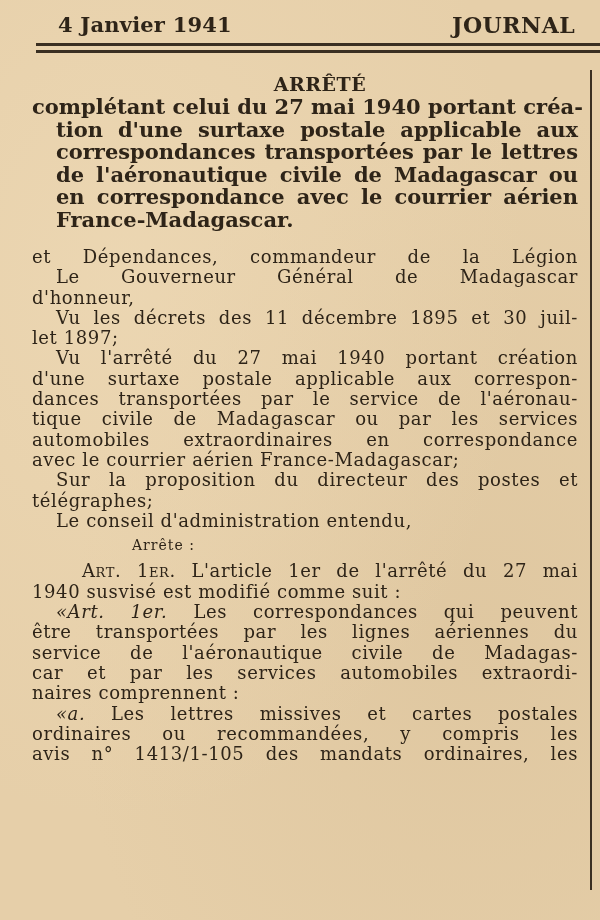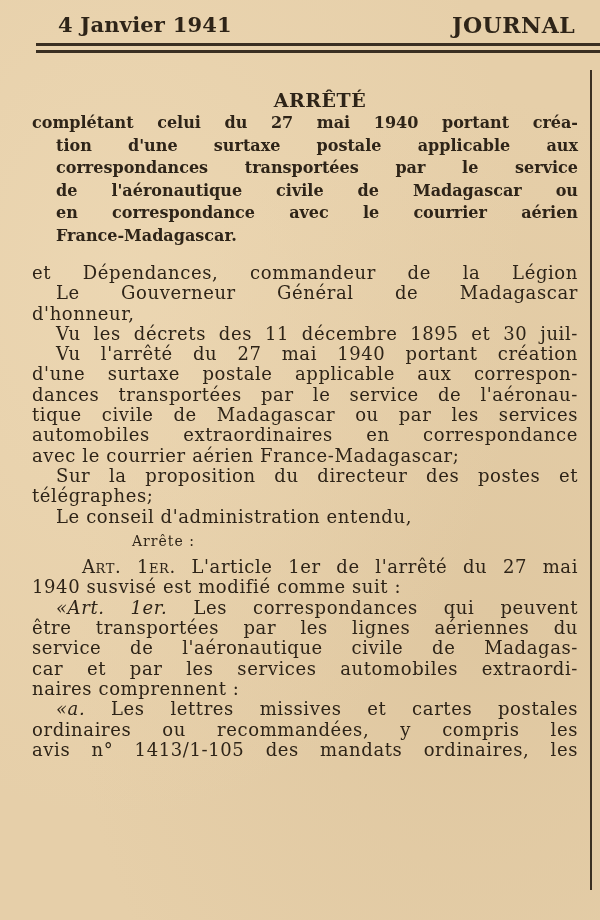--- a/index.html
+++ b/index.html
@@ -14,22 +14,22 @@
     position: relative;
   }
   .page { position: absolute; left: 0; top: 0; width: 540px; height: 920px; }
   .header { position: absolute; top: 8px; left: 0; width: 600px; height: 30px; }
   .date { position: absolute; left: 58px; top: 4px; font-size: 21px; font-weight: bold; letter-spacing: 0.2px; }
   .journal { position: absolute; left: 452px; top: 4px; font-size: 22px; font-weight: bold; letter-spacing: 0.5px; }
   .rule1 { position: absolute; left: 36px; top: 43px; width: 564px; height: 3px; background: #3a2f22; }
   .rule2 { position: absolute; left: 36px; top: 50px; width: 564px; height: 3px; background: #3a2f22; }
   .col-rule { position: absolute; left: 590px; top: 70px; width: 2px; height: 820px; background: #3a2f22; }
   .content { position: absolute; left: 32px; top: 72px; width: 546px; }
-  .title { text-align: center; font-size: 19px; font-weight: bold; margin: 16px 0 0 0; padding-left: 30px; line-height: 24px; letter-spacing: 0.5px; }
-  .subtitle { font-size: 16px; font-weight: bold; line-height: 22.5px; text-align: justify; text-align-last: left; margin: 0; padding-left: 0; }
+  .title { text-align: center; font-size: 19px; font-weight: bold; margin: 0 0 0 0; padding-left: 30px; line-height: 24px; letter-spacing: 0.5px; }
+  .subtitle { font-size: 21px; font-weight: bold; line-height: 22.5px; text-align: justify; text-align-last: left; margin: 0; padding-left: 0; }
   .body-text { font-size: 18px; line-height: 20.3px; text-align: justify; margin-top: 16px; letter-spacing: 0.6px; }
   .center-heading { margin: 4px 0 6px 0; padding-left: 100px; font-size: 14px; letter-spacing: 1px; }
   .line { display: block; white-space: nowrap; text-align: justify; text-align-last: justify; }
   .line.last { text-align-last: left; }
   .line.ind { padding-left: 24px; }
   .sc { font-variant: small-caps; margin-left: 26px; }
   .it { font-style: italic; margin-top: 34px; }
 </style>
 </head>
 <body>
@@ -43,36 +43,37 @@
   <div class="rule1"></div>
   <div class="rule2"></div>
   <div class="col-rule"></div>
 
   <div class="content">
     <div class="title">ARRÊTÉ</div>
 
     <div class="subtitle">
       <span class="line">complétant celui du 27 mai 1940 portant créa-</span>
       <span class="line ind">tion d'une surtaxe postale applicable aux</span>
-      <span class="line ind">correspondances transportées par le service</span>
+      <span class="line ind">correspondances transportées par le lettres</span>
       <span class="line ind">de l'aéronautique civile de Madagascar ou</span>
       <span class="line ind">en correspondance avec le courrier aérien</span>
       <span class="line ind last">France-Madagascar.</span>
     </div>
 
     <div class="body-text">
 
       <div>
         <span class="line">et Dépendances, commandeur de la Légion</span>
         <span class="line ind">Le Gouverneur Général de Madagascar</span>
         <span class="line last">d'honneur,</span>
       </div>
 
       <div>
         <span class="line ind">Vu les décrets des 11 décembre 1895 et 30 juil-</span>
+        <span class="line last">let 1897;</span>
       </div>
 
       <div>
         <span class="line ind">Vu l'arrêté du 27 mai 1940 portant création</span>
         <span class="line">d'une surtaxe postale applicable aux correspon-</span>
         <span class="line">dances transportées par le service de l'aéronau-</span>
         <span class="line">tique civile de Madagascar ou par les services</span>
         <span class="line">automobiles extraordinaires en correspondance</span>
         <span class="line last">avec le courrier aérien France-Madagascar;</span>
       </div>

